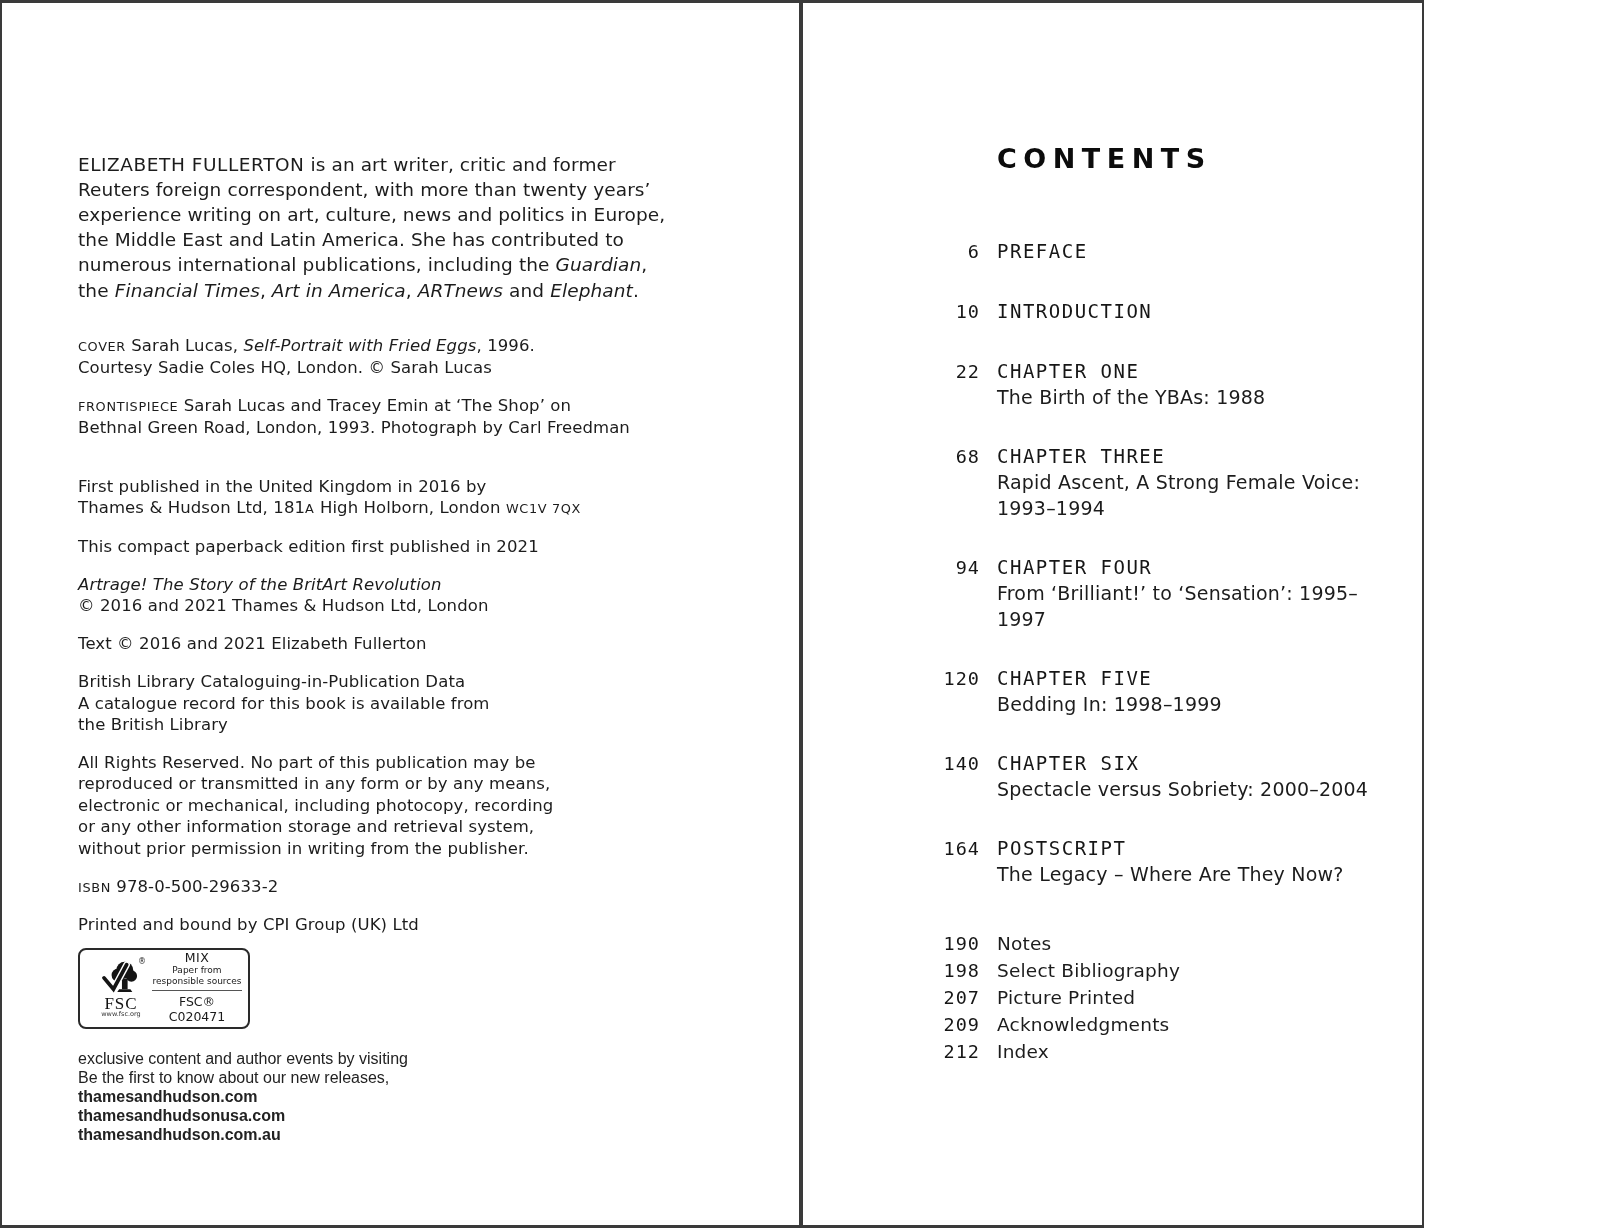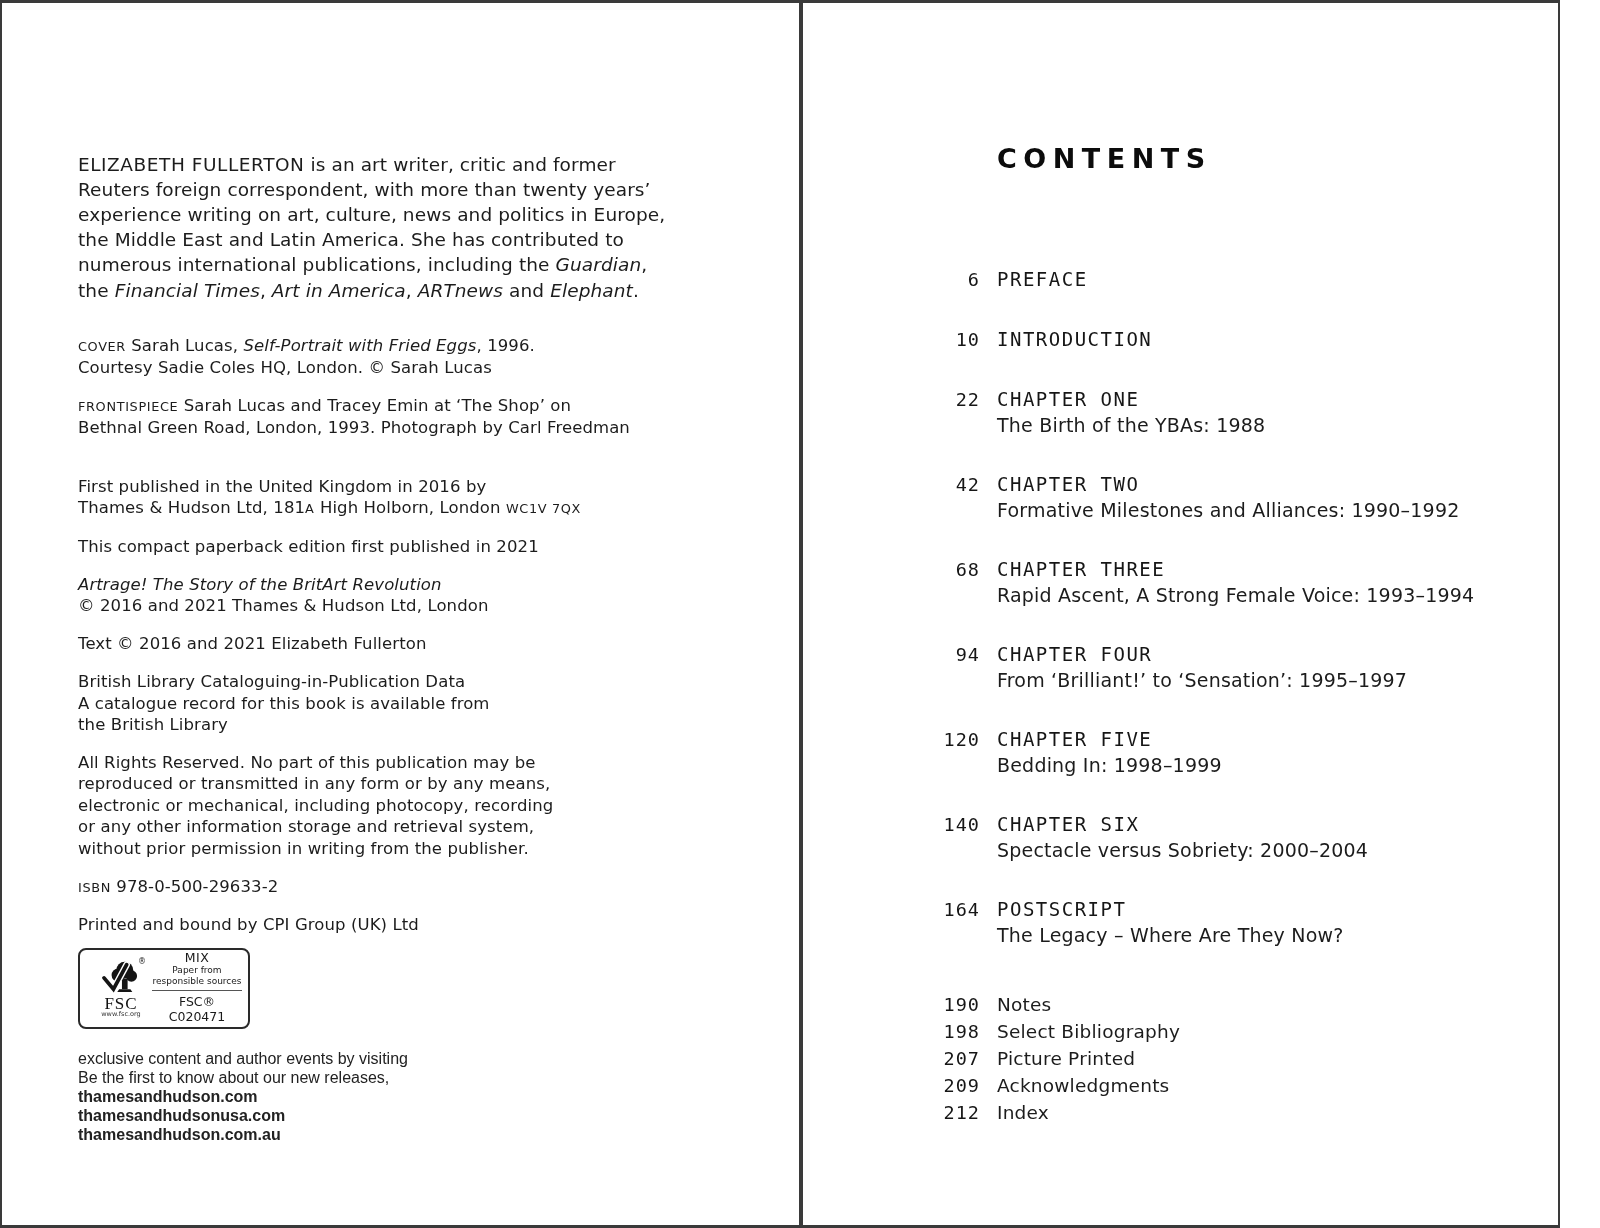--- a/index.html
+++ b/index.html
@@ -1,17 +1,17 @@
 <!DOCTYPE html>
 <html><head>
 <meta charset="utf-8">
 <style>
   html,body{margin:0;padding:0;background:#ffffff;}
   body{width:1600px;height:1228px;font-family:"DejaVu Sans",sans-serif;color:#1c1c1c;}
-  .spread{position:relative;width:1560px;height:1228px;box-sizing:border-box;
+  .spread{position:relative;width:1424px;height:1228px;box-sizing:border-box;
           border:2px solid #3a3a3a;border-top-width:3px;border-bottom-width:3px;
           display:flex;background:#fff;overflow:hidden;}
   .page{position:relative;height:100%;box-sizing:border-box;}
   .page-left{width:797px;}
   .gutter{width:4px;height:100%;background:#3a3a3a;flex:none;}
   .page-right{flex:1;}
 
   
   .left-content{padding:130px 30px 0 76px;}
   .para{font-size:16.5px;line-height:21.4px;letter-spacing:0.1px;}
@@ -32,21 +32,21 @@
   .fsc-mix{font-size:12.5px;line-height:14px;letter-spacing:0.5px;margin-bottom:0;}
   .fsc-src{font-size:9px;line-height:10.5px;}
   .fsc-code{font-size:12.5px;margin-top:4px;border-top:1px solid #555;padding-top:3px;display:inline-block;}
 
   .promo{font-family:"Liberation Sans",sans-serif;font-size:16px;line-height:19px;color:#222;}
   .promo .url{font-weight:bold;}
 
   
   .right-content{padding:121px 20px 0 194px;}
   .toc-title{font-size:27px;line-height:33px;font-weight:800;letter-spacing:6.5px;
-             color:#0c0c0c;margin-bottom:92px;font-family:"DejaVu Sans",sans-serif;}
+             color:#0c0c0c;margin-bottom:64px;font-family:"DejaVu Sans",sans-serif;}
   .toc-row{position:relative;}
   .toc-mono{font-family:"DejaVu Sans Mono","Liberation Mono",monospace;}
   .toc-num{position:absolute;left:-74px;width:57px;text-align:right;
            font-family:"DejaVu Sans Mono","Liberation Mono",monospace;
            font-size:18.5px;line-height:25px;letter-spacing:1px;color:#161616;}
   .toc-label{font-size:19px;line-height:25px;letter-spacing:1.5px;color:#161616;}
   .toc-sub{font-size:19px;line-height:26px;letter-spacing:0.2px;color:#1c1c1c;}
   .toc-front{margin-bottom:35px;}
   .toc-chapter{margin-bottom:34px;}
   .toc-backmatter{margin-top:44px;}
@@ -134,25 +134,20 @@
         <span class="toc-num">10</span>
         <span class="toc-label toc-mono">INTRODUCTION</span>
       </div>
 
       <div class="toc-row toc-chapter">
         <span class="toc-num">22</span>
         <div class="toc-label toc-mono">CHAPTER ONE</div>
         <div class="toc-sub">The Birth of the YBAs: 1988</div>
       </div>
       <div class="toc-row toc-chapter">
-        <span class="toc-num">42</span>
-        <div class="toc-label toc-mono">CHAPTER TWO</div>
-        <div class="toc-sub">Formative Milestones and Alliances: 1990–1992</div>
-      </div>
-      <div class="toc-row toc-chapter">
         <span class="toc-num">68</span>
         <div class="toc-label toc-mono">CHAPTER THREE</div>
         <div class="toc-sub">Rapid Ascent, A Strong Female Voice: 1993–1994</div>
       </div>
       <div class="toc-row toc-chapter">
         <span class="toc-num">94</span>
         <div class="toc-label toc-mono">CHAPTER FOUR</div>
         <div class="toc-sub">From ‘Brilliant!’ to ‘Sensation’: 1995–1997</div>
       </div>
       <div class="toc-row toc-chapter">

